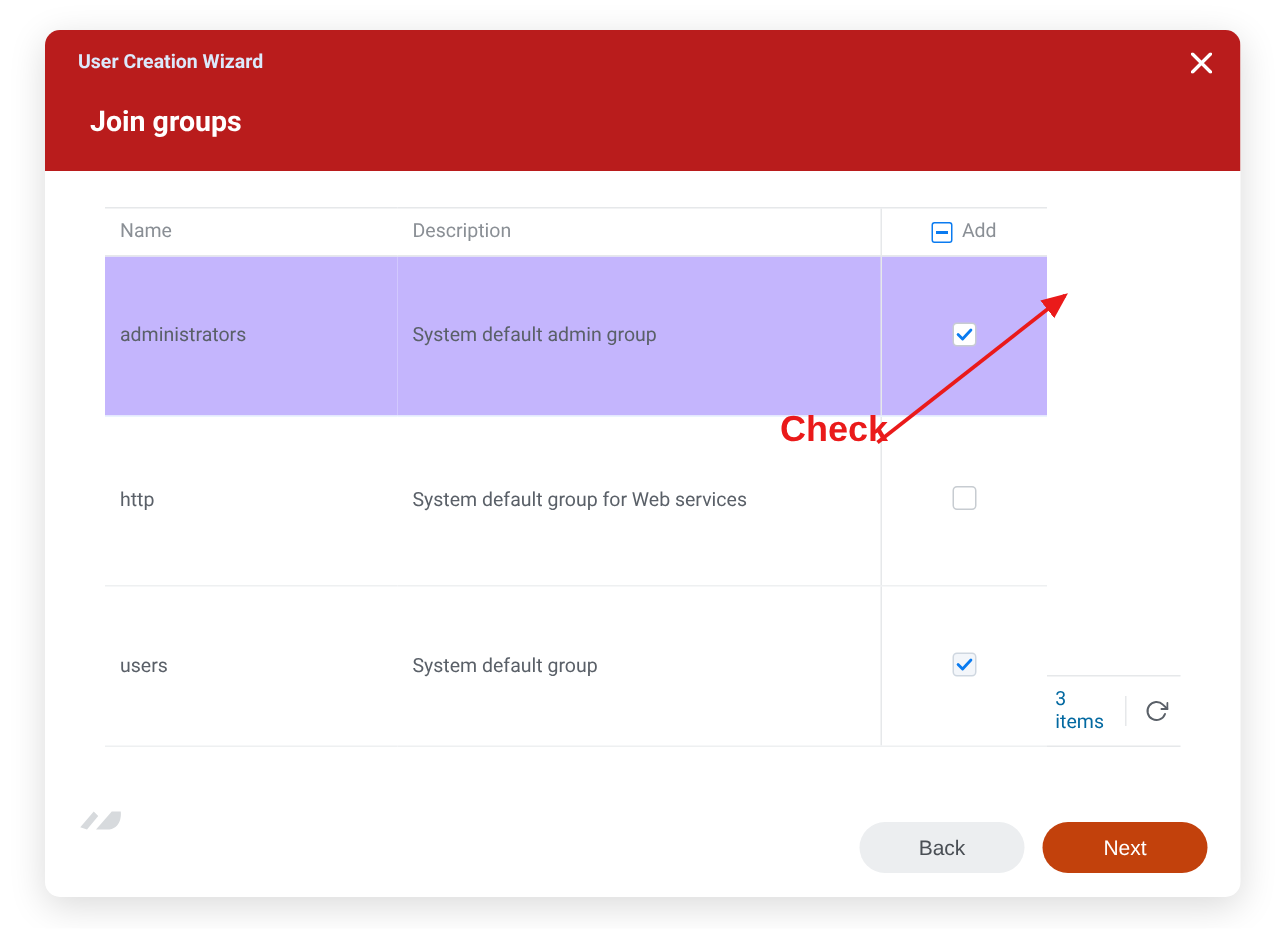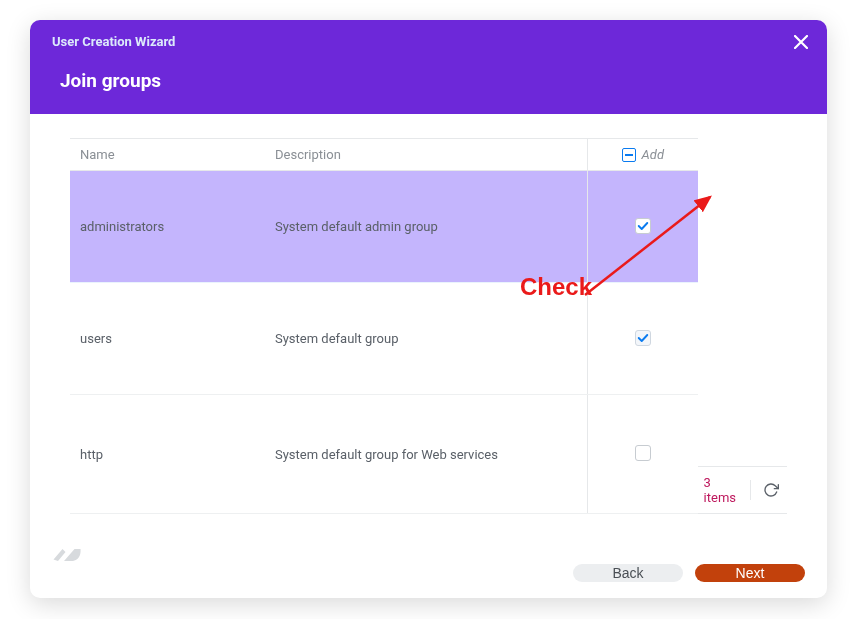--- a/index.html
+++ b/index.html
@@ -17,21 +17,21 @@
     width: 797px;
     height: 578px;
     border-radius: 10px;
     box-shadow: 0 6px 24px rgba(0,0,0,0.15);
     overflow: hidden;
     background: #fff;
     display: flex;
     flex-direction: column;
   }
   .header {
-    background: #6d28d9;
+    background: #b91c1c;
     color: #fff;
     padding: 14px 22px 22px 22px;
     position: relative;
   }
   .header-title {
     font-size: 13px;
     font-weight: 700;
     color: #dce9fb;
   }
   .header-heading {
@@ -84,21 +84,20 @@
   .col-add { width: 110px; text-align: center; border-left: 1px solid #e6e8ea; }
   th.col-add-header {
     width: 110px;
     border-left: 1px solid #e6e8ea;
   }
   .add-header-wrap {
     display: flex;
     align-items: center;
     justify-content: center;
     gap: 6px;
-    font-style: italic;
   }
   .indet-box {
     width: 14px;
     height: 14px;
     border: 1px solid #0a7bf0;
     border-radius: 2px;
     display: inline-flex;
     align-items: center;
     justify-content: center;
     background: #fff;
@@ -127,21 +126,21 @@
   .status-bar {
     margin-top: auto;
     border-top: 1px solid #e6e8ea;
     border-bottom: 1px solid #e6e8ea;
     padding: 8px 6px;
     display: flex;
     align-items: center;
     justify-content: flex-end;
     gap: 10px;
     font-size: 13px;
-    color: #be185d;
+    color: #0369a1;
   }
   .status-bar .divider {
     width: 1px;
     height: 20px;
     background: #e6e8ea;
   }
   .refresh-btn {
     width: 24px;
     height: 24px;
     display: inline-flex;
@@ -160,21 +159,21 @@
     color: #d7dadd;
   }
   .footer-logo svg { width: 30px; height: 22px; display:block; }
   .footer-actions {
     margin-left: auto;
     display: flex;
     gap: 12px;
   }
   .btn {
     min-width: 110px;
-    height: 18px;
+    height: 34px;
     border-radius: 17px;
     border: none;
     font-size: 14px;
     font-weight: 500;
     cursor: pointer;
     display: inline-flex;
     align-items: center;
     justify-content: center;
     margin-top: 36px;
   }
@@ -238,32 +237,32 @@
           <tr class="row-selected">
             <td class="col-name">administrators</td>
             <td class="col-desc">System default admin group</td>
             <td class="col-add"><span class="checkbox checked">
                 <svg viewBox="0 0 14 14">
                   <path d="M2 7 L5.5 10.5 L12 3.5" stroke="#0a7bf0" stroke-width="2.2" fill="none" stroke-linecap="round" stroke-linejoin="round"></path>
                 </svg>
               </span></td>
           </tr>
           <tr>
+            <td class="col-name">http</td>
+            <td class="col-desc">System default group for Web services</td>
+            <td class="col-add"><span class="checkbox"></span></td>
+          </tr>
+          <tr>
             <td class="col-name">users</td>
             <td class="col-desc">System default group</td>
             <td class="col-add"><span class="checkbox checked disabled-look">
                 <svg viewBox="0 0 14 14">
                   <path d="M2 7 L5.5 10.5 L12 3.5" stroke="#0a7bf0" stroke-width="2.2" fill="none" stroke-linecap="round" stroke-linejoin="round"></path>
                 </svg>
               </span></td>
-          </tr>
-          <tr>
-            <td class="col-name">http</td>
-            <td class="col-desc">System default group for Web services</td>
-            <td class="col-add"><span class="checkbox"></span></td>
           </tr>
         </tbody>
     </table>
 
     <div class="status-bar">
       <span>3 items</span>
       <span class="divider"></span>
       <span class="refresh-btn">
         <svg viewBox="0 0 24 24" fill="none" stroke="currentColor" stroke-width="2" stroke-linecap="round" stroke-linejoin="round">
             <polyline points="23 4 23 10 17 10"></polyline>

